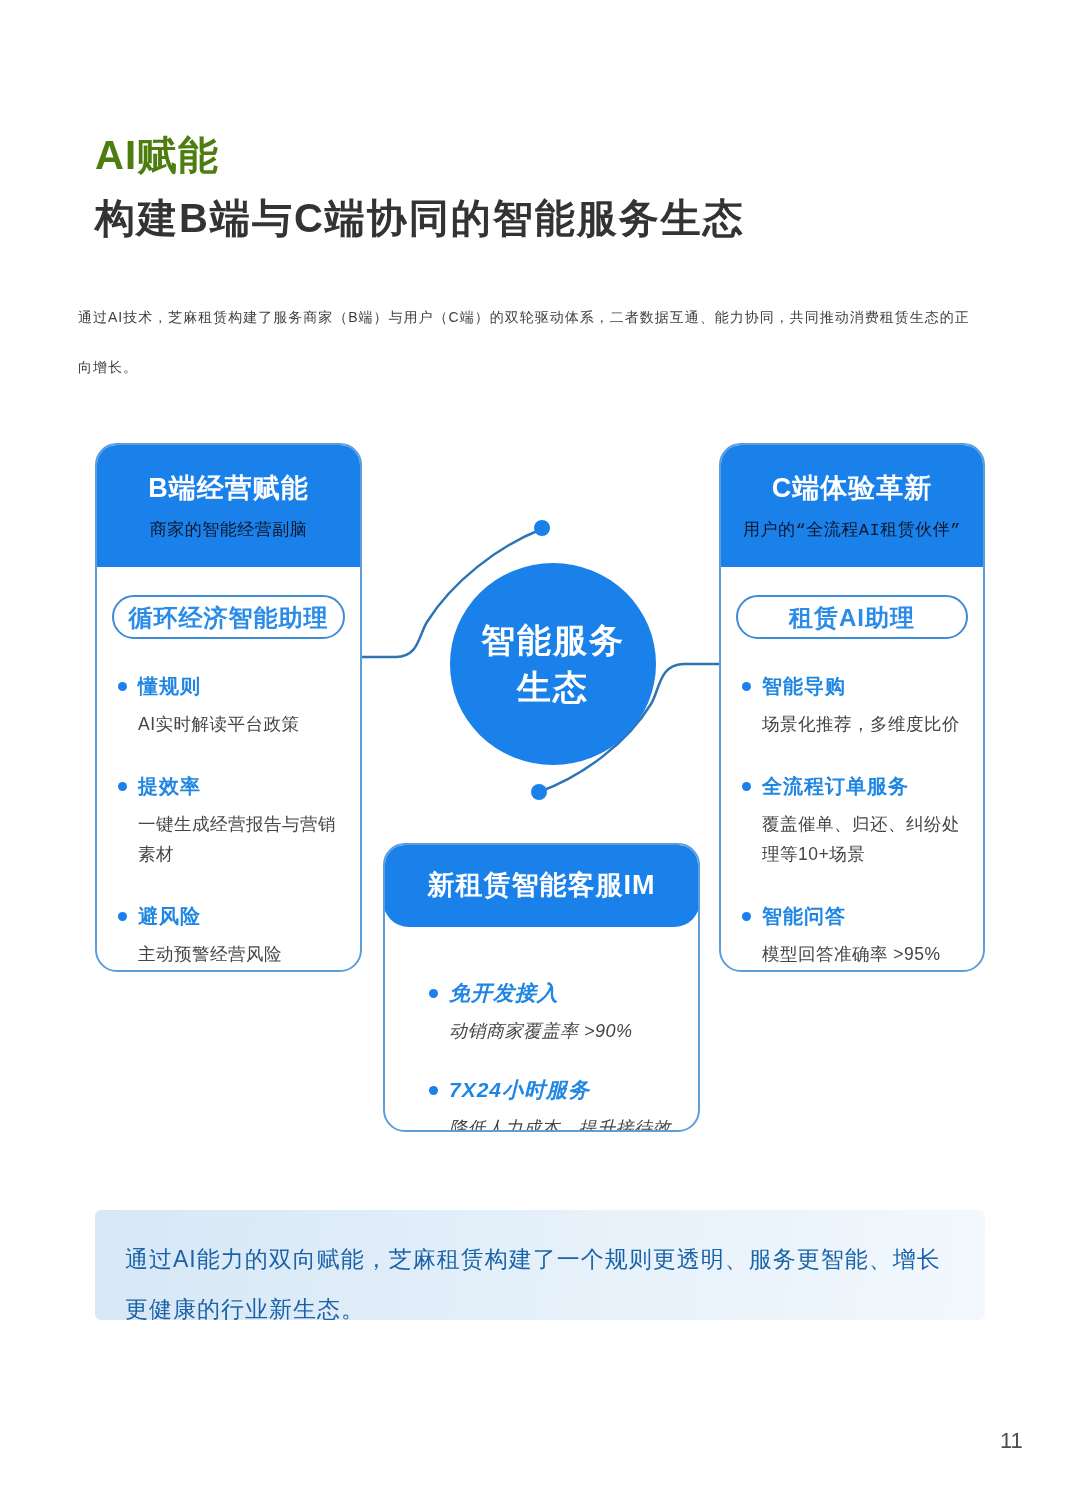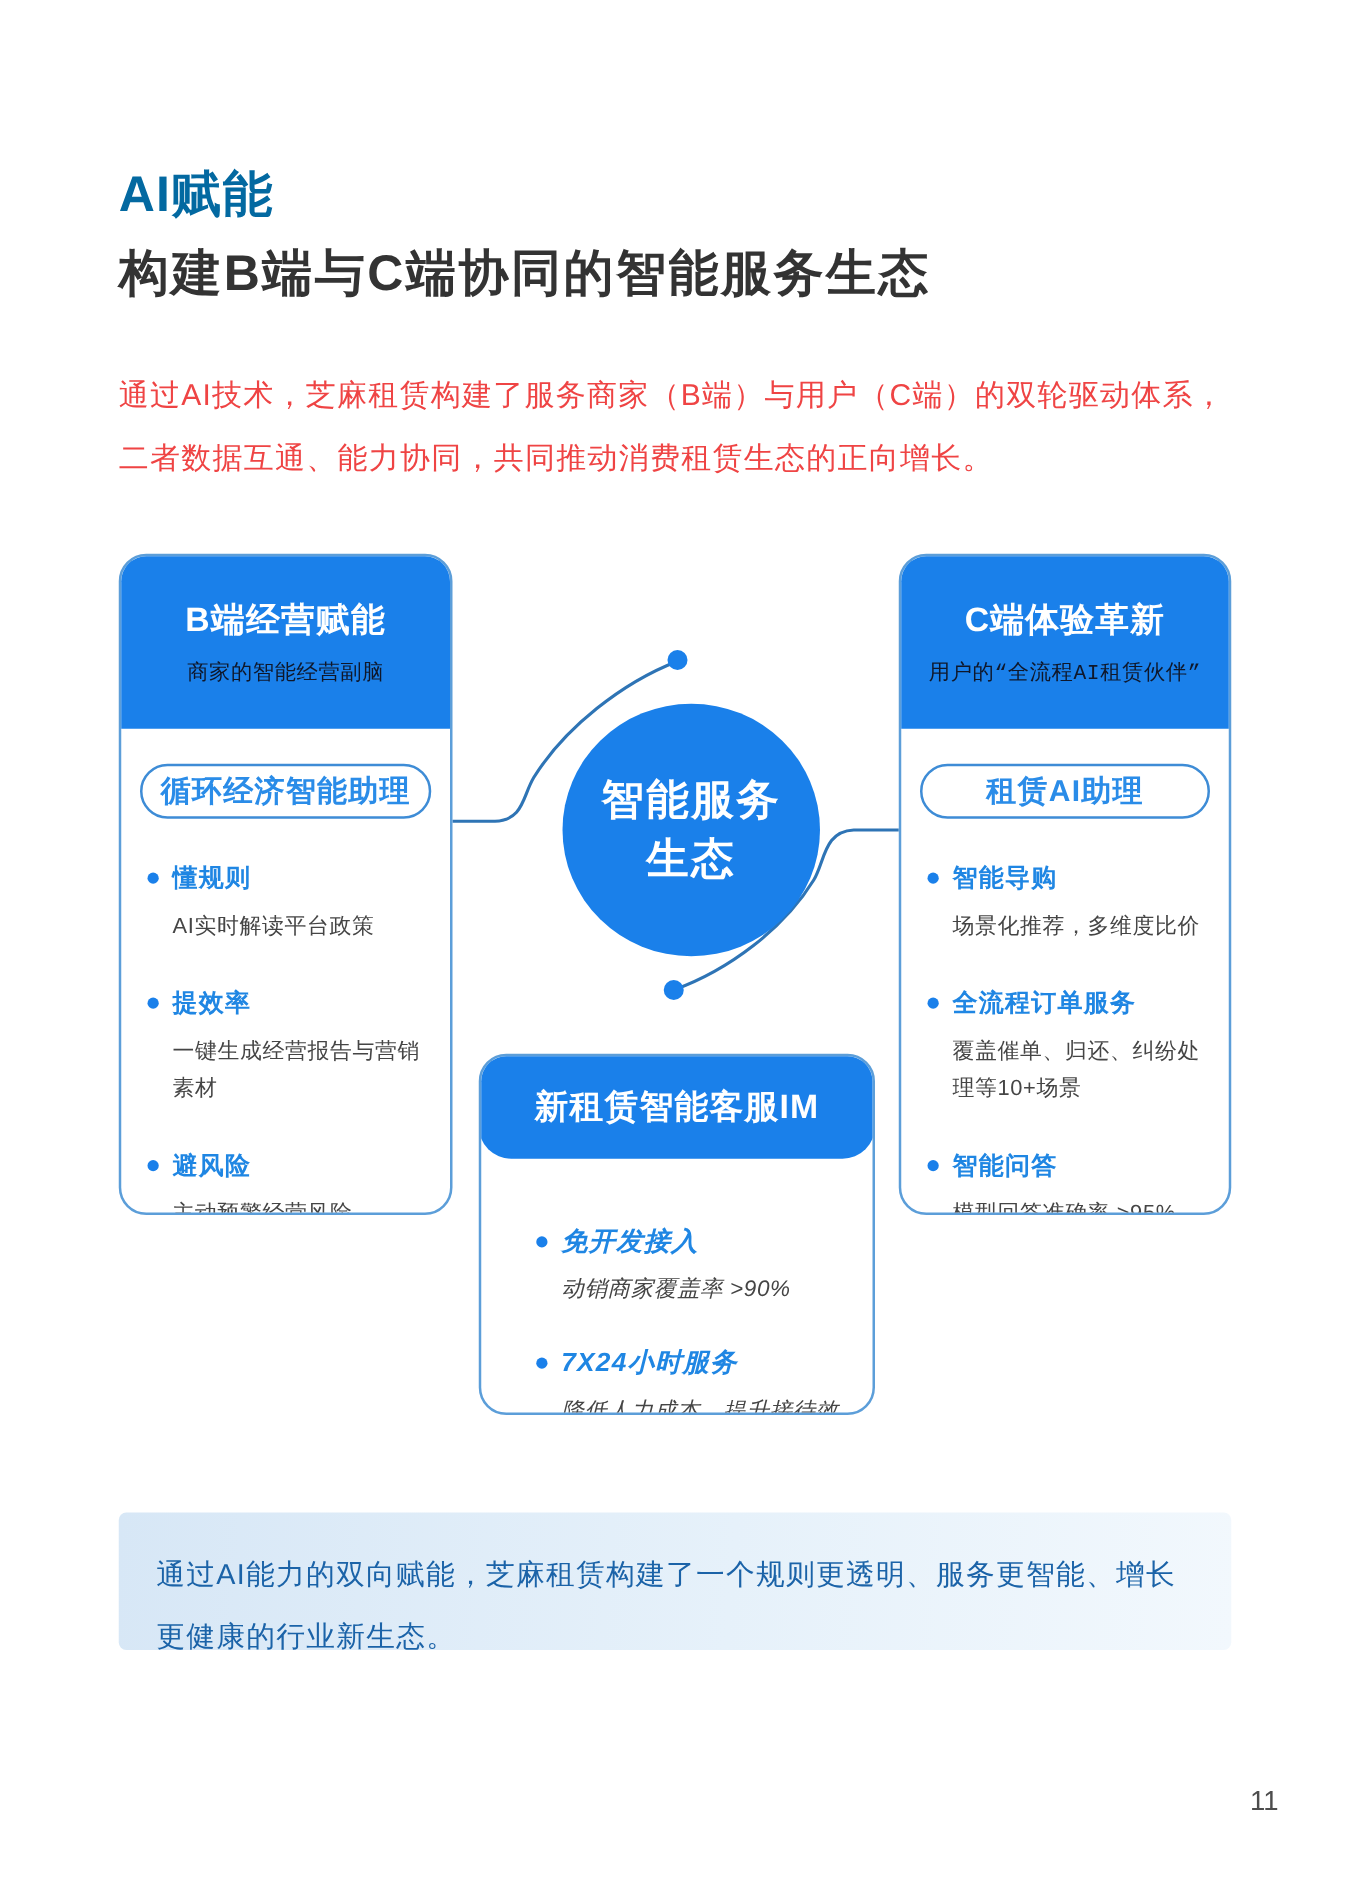--- a/index.html
+++ b/index.html
@@ -7,31 +7,31 @@
     position:relative;
     width:1080px;height:1509px;
     background:#ffffff;
     font-family:"Liberation Sans","DejaVu Sans",sans-serif;
     overflow:hidden;
   }
   .abs{position:absolute;}
 
   .section-label{
     left:95px;top:128px;
-    font-size:40px;font-weight:800;color:#0369a1;
+    font-size:40px;font-weight:800;color:#4d7c0f;
     letter-spacing:1px;
   }
   .page-title{
     left:95px;top:191px;
     font-size:40px;font-weight:800;color:#333333;
     letter-spacing:2px;
   }
   .intro{
-    left:95px;top:292px;width:900px;
-    font-size:24px;color:#ef4444;line-height:50px;
+    left:78px;top:292px;width:900px;
+    font-size:14px;color:#404040;line-height:50px;
     letter-spacing:1px;
   }
 
   
   .connectors{left:0;top:0;width:1080px;height:1509px;pointer-events:none;}
 
   
   .card{
     background:#ffffff;
     border:2px solid #5c9ed9;
@@ -42,21 +42,21 @@
   .card-left{left:95px;top:443px;width:267px;height:529px;}
   .card-right{left:719px;top:443px;width:266px;height:529px;}
   .card-bottom{left:383px;top:843px;width:317px;height:289px;}
 
   .card-head{
     background:#1a80ea;
     display:flex;flex-direction:column;align-items:center;justify-content:center;
     margin:-2px -2px 0 -2px;
     border-radius:20px 20px 0 0;
   }
-  .card-left .card-head,.card-right .card-head{height:140px;gap:12px;}
+  .card-left .card-head,.card-right .card-head{height:124px;gap:12px;}
   .card-bottom .card-head{height:84px;border-radius:26px;}
   .card-head-title{font-size:27px;font-weight:bold;color:#ffffff;letter-spacing:1px;}
   .card-head-sub{font-size:17px;color:#0f172a;letter-spacing:0.5px;font-family:Liberation Mono, monospace;}
 
   .card-body{padding:28px 15px 0 15px;}
   .pill{
     height:44px;line-height:42px;box-sizing:border-box;
     border:2px solid #3e8cd6;border-radius:24px;
     text-align:center;
     color:#2a8ce8;font-weight:bold;font-size:24px;

